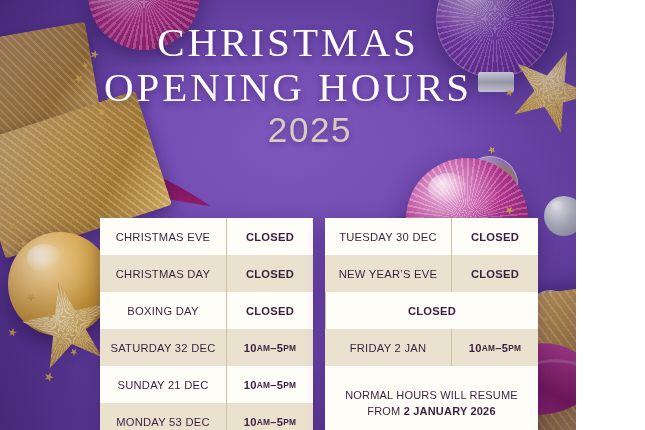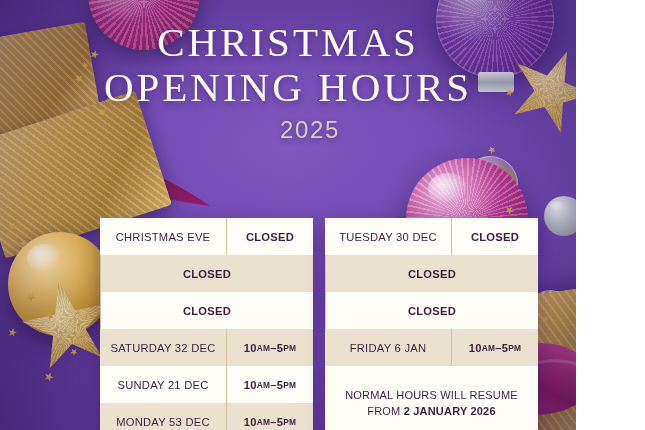--- a/index.html
+++ b/index.html
@@ -186,21 +186,21 @@
     color: #fdfbff;
     font-size: 41px;
     line-height: 45px;
     letter-spacing: 3.0px;
     font-weight: 400;
     text-shadow: 0 2px 7px rgba(40,12,80,0.45);
   }
   .title-year {
     font-family: "Liberation Sans", sans-serif;
     color: #d6ccc0;
-    font-size: 24px;
+    font-size: 35px;
     line-height: 36px;
     letter-spacing: 1.6px;
     font-weight: 400;
     margin-top: 2px;
     text-shadow: 0 2px 6px rgba(40,12,80,0.4);
     margin-left: 44px;
   }
 
   
   .tables {
@@ -356,23 +356,25 @@
     <div class="title-year">2025</div>
   </div>
 
   <div class="tables">
     <div class="table" id="table-left">
         <div class="row plain">
           <div class="cell-day">CHRISTMAS EVE</div>
           <div class="cell-val">CLOSED</div>
         </div>
         <div class="row alt">
+          <div class="cell-day">CHRISTMAS DAY</div>
           <div class="cell-val">CLOSED</div>
         </div>
         <div class="row plain">
+          <div class="cell-day">BOXING DAY</div>
           <div class="cell-val">CLOSED</div>
         </div>
         <div class="row alt">
           <div class="cell-day">SATURDAY 32 DEC</div>
           <div class="cell-val">
             <span>10</span>
             <span class="sm">AM</span>
             <span>–</span>
             <span>5</span>
             <span class="sm">PM</span>
@@ -398,27 +400,28 @@
             <span class="sm">PM</span>
           </div>
         </div>
       </div>
     <div class="table" id="table-right">
         <div class="row plain">
           <div class="cell-day">TUESDAY 30 DEC</div>
           <div class="cell-val">CLOSED</div>
         </div>
         <div class="row alt">
+          <div class="cell-day">NEW YEAR’S EVE</div>
           <div class="cell-val">CLOSED</div>
         </div>
         <div class="row plain">
           <div class="cell-val">CLOSED</div>
         </div>
         <div class="row alt">
-          <div class="cell-day">FRIDAY 6 JAN</div>
+          <div class="cell-day">FRIDAY 2 JAN</div>
           <div class="cell-val">
             <span>10</span>
             <span class="sm">AM</span>
             <span>–</span>
             <span>5</span>
             <span class="sm">PM</span>
           </div>
         </div>
         <div class="note-row">
           <div class="note-text">NORMAL HOURS WILL RESUME<br>FROM <b>2 JANUARY 2026</b></div>

